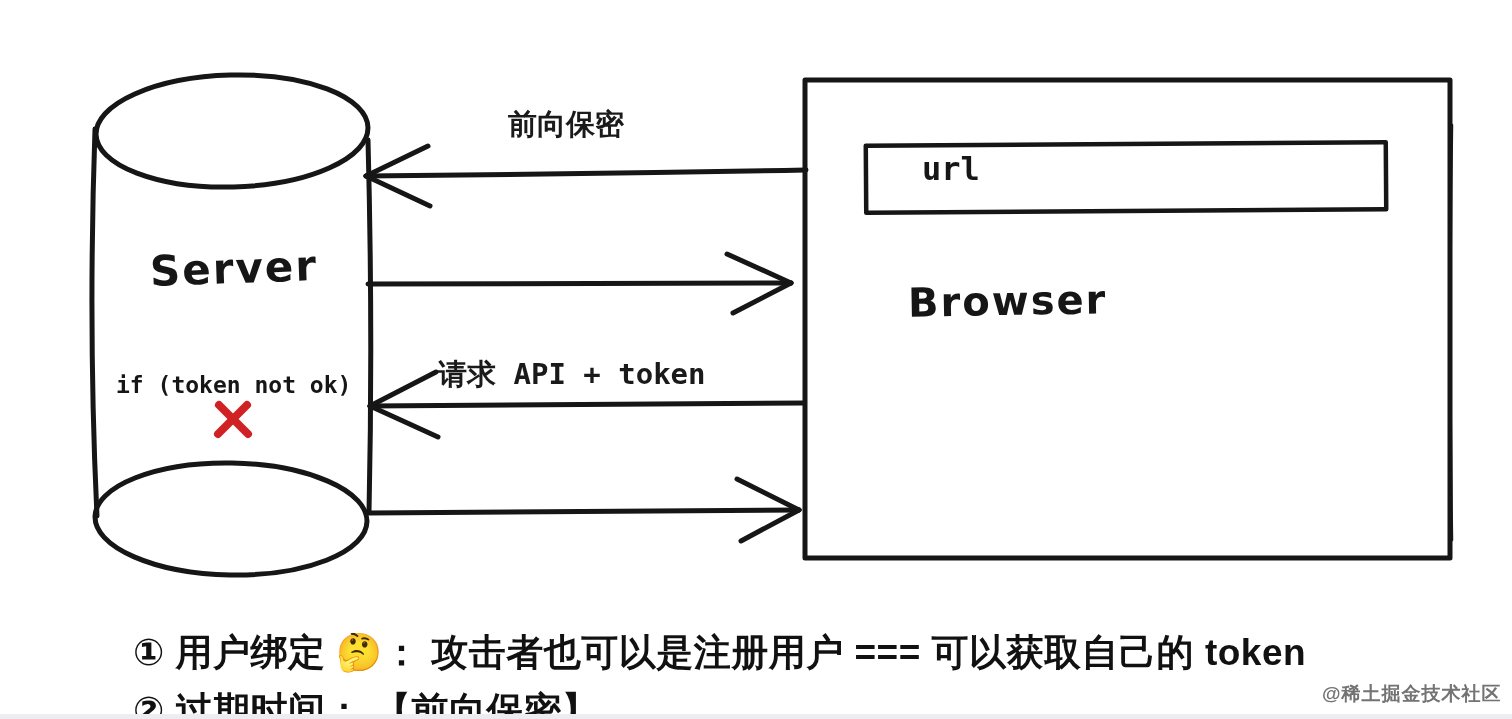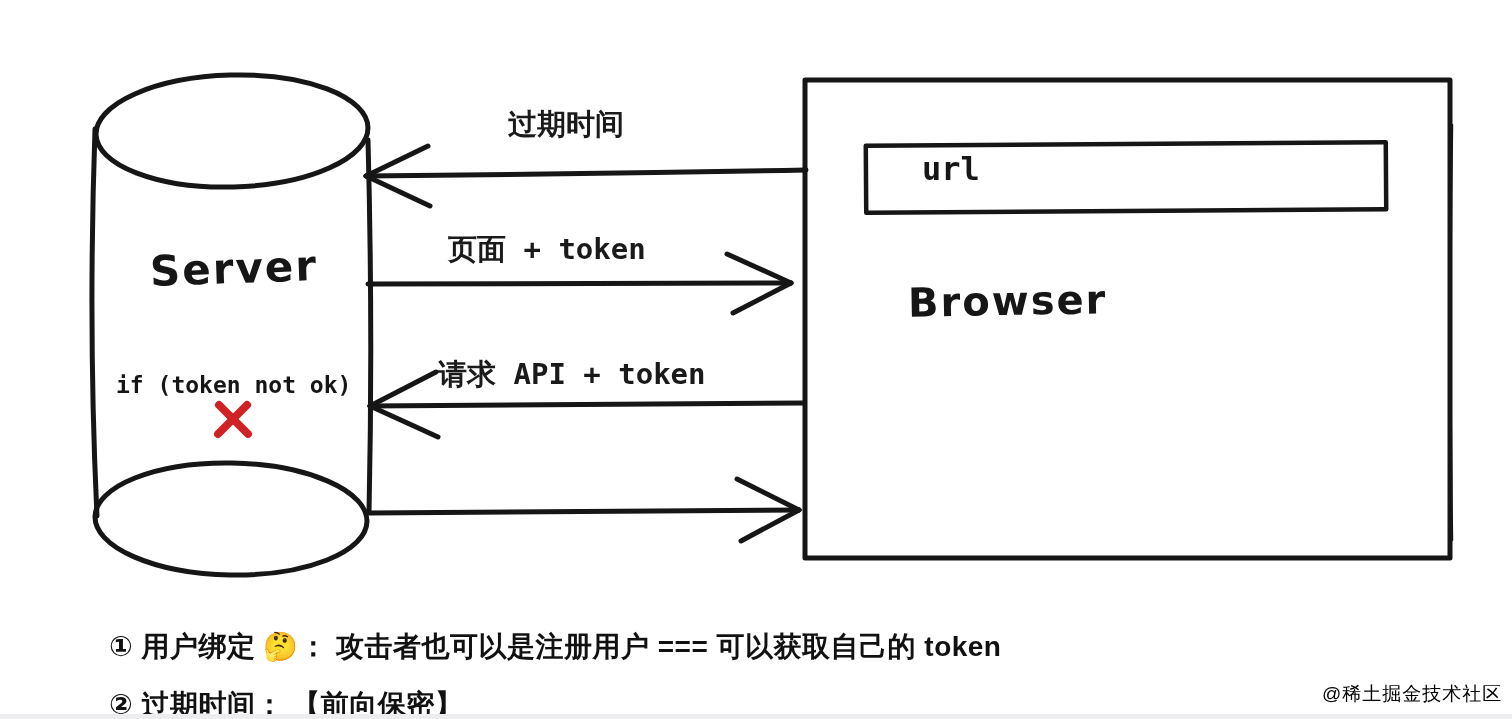--- a/index.html
+++ b/index.html
@@ -66,32 +66,33 @@
     font-size: 29px;
     color: #1a1a1a;
   }
   .flow-label-1 { left: 508px; top: 105px; }
   .flow-label-2 { left: 448px; top: 230px; }
   .flow-label-3 { left: 438px; top: 355px; text-align: center; }
   .flow-label-4 { left: 440px; top: 466px; }
   .note {
     font-family: "Liberation Sans", "DejaVu Sans", sans-serif;
     font-weight: 600;
-    font-size: 28px;
+    font-size: 37px;
     color: #111111;
     letter-spacing: 0.5px;
+    margin-left: 24px;
   }
   .note-1 { left: 109px; top: 628px; }
   .note-2 { left: 109px; top: 686px; }
   .watermark {
     left: 1322px;
     top: 681px;
     font-size: 19px;
-    font-weight: 400;
-    color: #000000;
+    font-weight: 700;
+    color: #737373;
     letter-spacing: 1px;
   }
   .bottom-strip {
     position: absolute;
     left: 0;
     bottom: 0;
     width: 100%;
     height: 5px;
     background: #ededef;
   }
@@ -148,22 +149,21 @@
       <path d="M 247 405 L 218 434"></path>
     </g>
   </svg>
 
   <div class="txt hand server-label">Server</div>
   <div class="txt mono if-token">if (token not ok)</div>
 
   <div class="txt mono url-label">url</div>
   <div class="txt hand browser-label">Browser</div>
 
-  <div class="txt flow-label flow-label-1">过期时间</div>
-  <div class="txt flow-label flow-label-2">页面 + token</div>
+  <div class="txt flow-label flow-label-1">前向保密</div>
   <div class="txt flow-label flow-label-3">请求 API + token</div>
 
   <div class="txt note note-1">① 用户绑定 🤔： 攻击者也可以是注册用户 === 可以获取自己的 token</div>
   <div class="txt note note-2">② 过期时间： 【前向保密】</div>
 
   <div class="txt watermark">@稀土掘金技术社区</div>
 
   <div class="bottom-strip"></div>
 </div>
 

